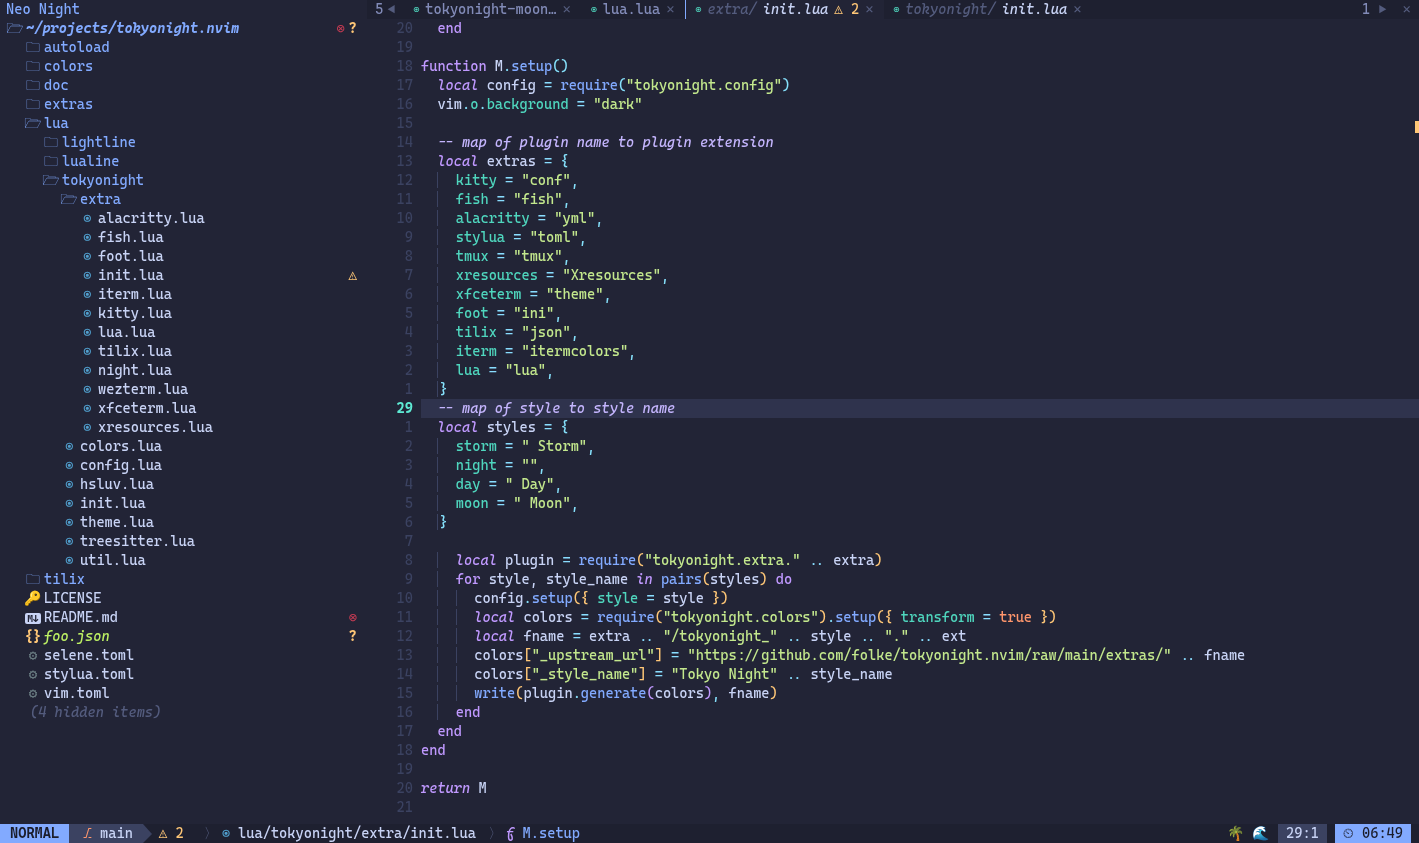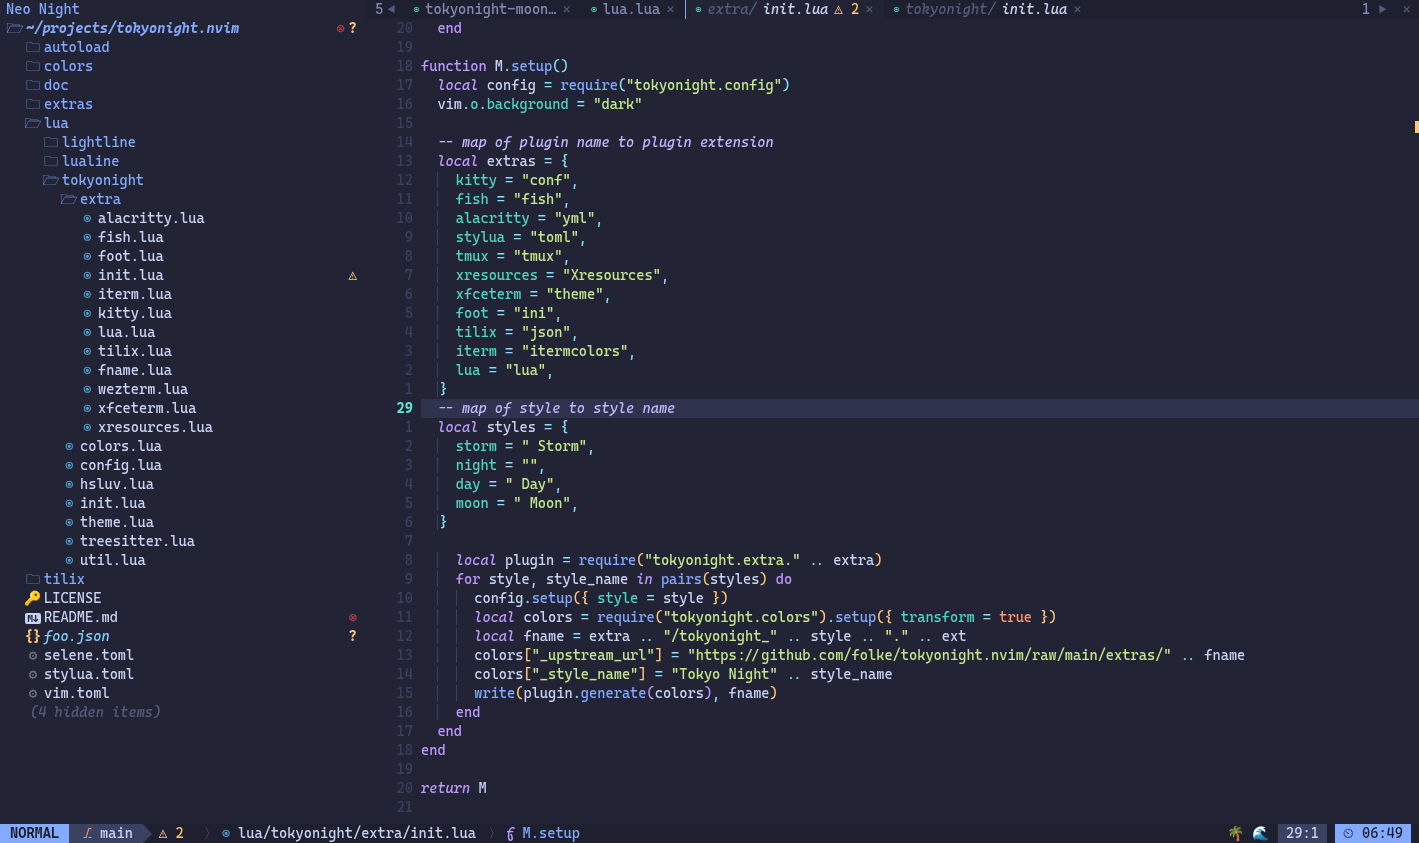--- a/index.html
+++ b/index.html
@@ -35,21 +35,21 @@
 .sb-row { display:flex; align-items:center; height:19px; padding-left:6px; white-space:nowrap;}
 .sb-row .icon { display:inline-block; width:18px; text-align:center; margin-right:2px;}
 .sb-row .ficon { color:#82aaff;}
 .sb-row .fold-open{color:#82aaff;}
 .sb-row .lua-icon{color:#51a0cf;}
 .sb-row .json-icon{color:#ffc777;font-weight:bold;}
 .sb-row .md-icon{background:#c8d3f5;color:#222436;font-size:10px;padding:0 2px;border-radius:2px;font-weight:bold;}
 .sb-row .gear-icon{color:#6d8086;}
 .sb-row .lic-icon{color:#ffc777;}
 .sb-name{color:#c8d3f5;}
-.sb-name.yellow{color:#7dd3fc;font-style:italic;}
+.sb-name.yellow{color:#bef264;font-style:italic;}
 .sb-name.blue{color:#82aaff;}
 .sb-root{color:#82aaff;font-style:italic;font-weight:bold;}
 .sb-right{margin-left:auto;padding-right:10px;display:flex;gap:4px;}
 .sb-right .err{color:#c53b53;}
 .sb-right .q{color:#ffc777;font-weight:bold;}
 .sb-right .w{color:#ffc777;}
 .sb-hidden{color:#545c7e;font-style:italic;padding-left:24px;}
 
 .editor { flex:1; position:relative; background:#222436; display:flex;}
 .gutter { width:54px; text-align:right; padding-right:8px; color:#3b4261;}
@@ -205,21 +205,21 @@
         <div class="sb-row" style="padding-left: 78px;">
           <span class="icon lua-icon">◉</span>
           <span class="sb-name">lua.lua</span>
         </div>
         <div class="sb-row" style="padding-left: 78px;">
           <span class="icon lua-icon">◉</span>
           <span class="sb-name">tilix.lua</span>
         </div>
         <div class="sb-row" style="padding-left: 78px;">
           <span class="icon lua-icon">◉</span>
-          <span class="sb-name">fname.lua</span>
+          <span class="sb-name">night.lua</span>
         </div>
         <div class="sb-row" style="padding-left: 78px;">
           <span class="icon lua-icon">◉</span>
           <span class="sb-name">wezterm.lua</span>
         </div>
         <div class="sb-row" style="padding-left: 78px;">
           <span class="icon lua-icon">◉</span>
           <span class="sb-name">xfceterm.lua</span>
         </div>
         <div class="sb-row" style="padding-left: 78px;">

